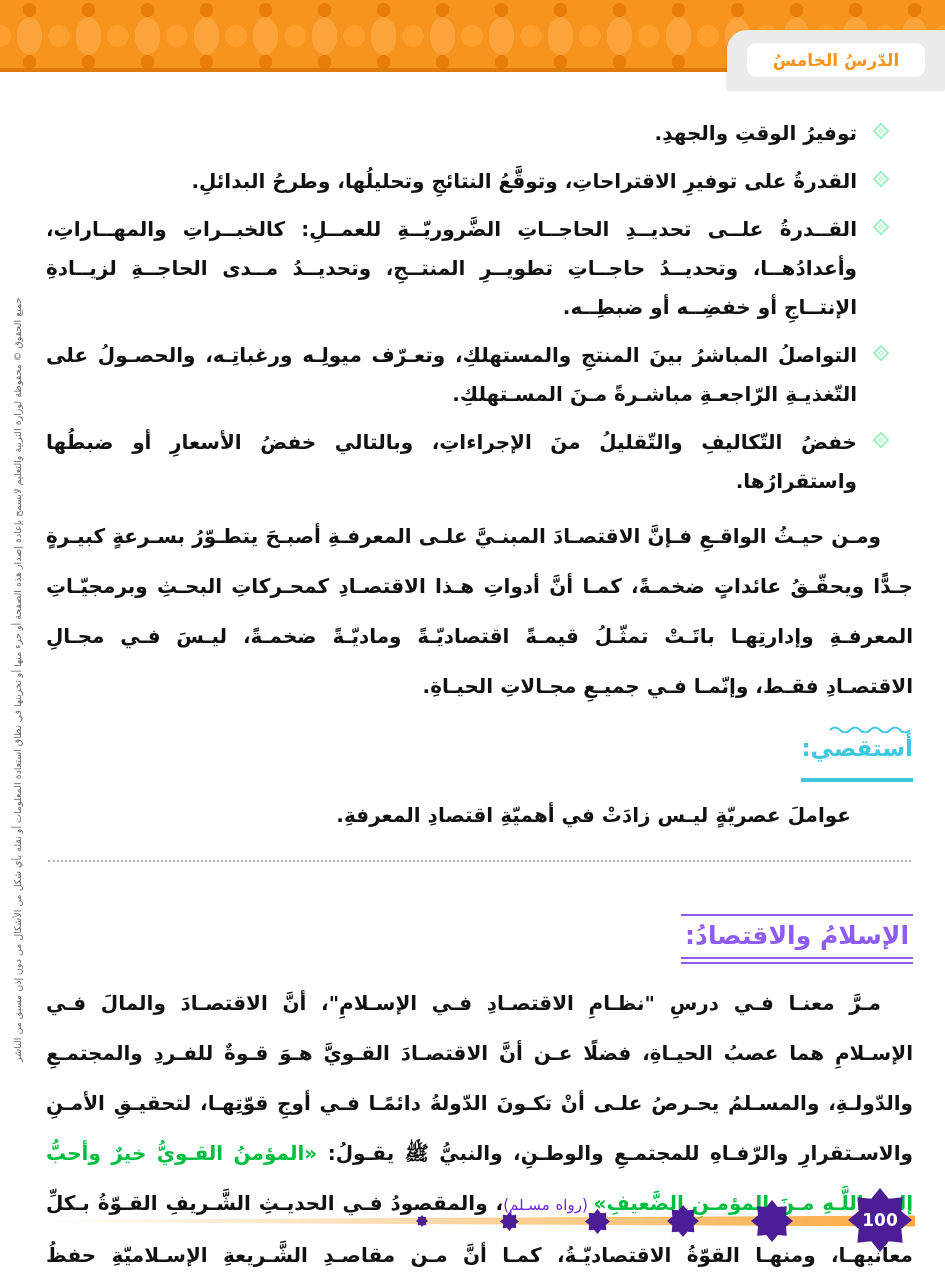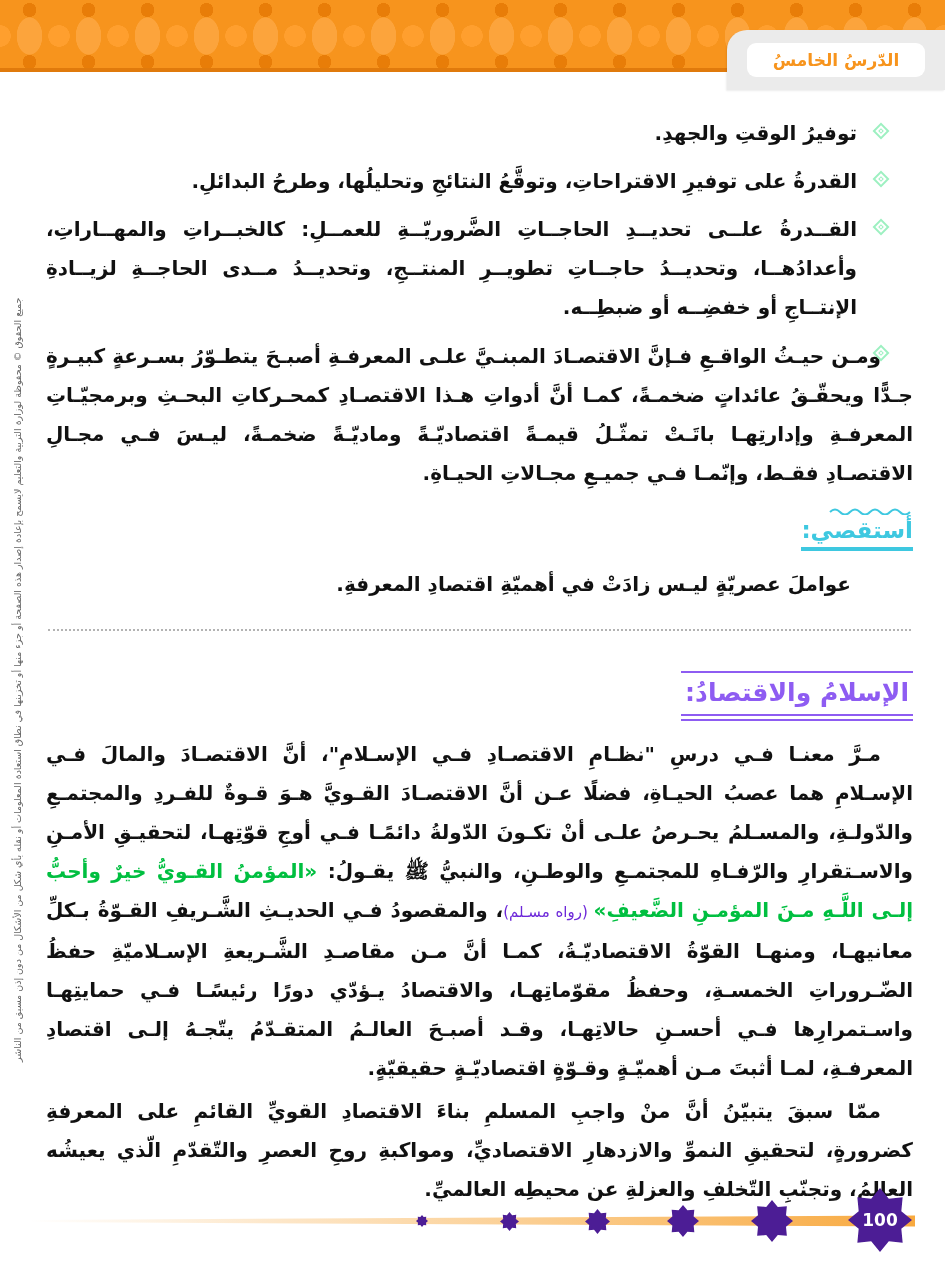--- a/index.html
+++ b/index.html
@@ -40,41 +40,41 @@
   .bullet-list li {
     position:relative; padding-right:34px; margin-bottom:9px;
     font-size:20px; font-weight:bold; line-height:39px;
     text-align:justify; color:#111;
   }
   .diamond { position:absolute; right:4px; top:11px; width:12px; height:12px;
     border:2px solid #9df0c1; transform:rotate(45deg); }
   .diamond span { position:absolute; inset:2px; border:1.5px solid #9df0c1; display:block; }
 
   .para {
-    font-size:20px; font-weight:bold; line-height:39px; color:#111;
+    font-size:20px; font-weight:bold; line-height:50px; color:#111;
     text-align:justify; text-indent:32px; margin-bottom:4px;
   }
 
   
   .investigate { margin-top:14px; }
   .inv-head { display:flex; flex-direction:column; align-items:flex-start; width:fit-content; }
   .inv-wave { display:block; margin-bottom:2px; }
   .inv-label {
     color:#3ec8e0; font-size:23px; font-weight:bold;
-    border-bottom:4px solid #3ec8e0; padding-bottom:4px;
+    border-bottom:4px solid #3ec8e0; padding-bottom:17px;
   }
   .inv-text {
     font-size:20px; font-weight:bold; line-height:38px; color:#111;
     margin:14px 62px 0 0;
   }
   .answer-line { border-top:2px dotted #9a9a9a; margin:26px 2px 0 2px; opacity:.75; }
 
   
   .section-title {
-    display:inline-block; margin-top:40px;
+    display:inline-block; margin-top:52px;
     color:#8e5cf2; font-size:25px; font-weight:bold;
     border-top:2px solid #8e5cf2; border-bottom:7px double #8e5cf2;
     padding:5px 4px 7px 4px;
   }
   .islam-paras { margin-top:14px; }
   .hadith { color:#00bf40; }
   .hadith-src { color:#6d28d9; font-size:15px; font-weight:normal; }
 
   
   .copyright {
@@ -130,20 +130,27 @@
       <li>
         <span class="diamond">
             <span></span>
           </span>
         <span>القــدرةُ علــى تحديــدِ الحاجــاتِ الضَّروريّــةِ للعمــلِ: كالخبــراتِ والمهــاراتِ، وأعدادُهــا، وتحديــدُ حاجــاتِ تطويــرِ المنتــجِ، وتحديــدُ مــدى الحاجــةِ لزيــادةِ الإنتــاجِ أو خفضِــه أو ضبطِــه.</span>
       </li>
       <li>
         <span class="diamond">
             <span></span>
           </span>
+        <span>التواصلُ المباشرُ بينَ المنتجِ والمستهلكِ، وتعـرّف ميولِـه ورغباتِـه، والحصـولُ على التّغذيـةِ الرّاجعـةِ مباشـرةً مـنَ المسـتهلكِ.</span>
+      </li>
+      <li>
+        <span class="diamond">
+            <span></span>
+          </span>
+        <span>خفضُ التّكاليفِ والتّقليلُ منَ الإجراءاتِ، وبالتالي خفضُ الأسعارِ أو ضبطُها واستقرارُها.</span>
       </li>
     </ul>
 
     <p class="para">ومـن حيـثُ الواقـعِ فـإنَّ الاقتصـادَ المبنـيَّ علـى المعرفـةِ أصبـحَ يتطـوّرُ بسـرعةٍ كبيـرةٍ جـدًّا ويحقّـقُ عائداتٍ ضخمـةً، كمـا أنَّ أدواتِ هـذا الاقتصـادِ كمحـركاتِ البحـثِ وبرمجيّـاتِ المعرفـةِ وإدارتِهـا باتَـتْ تمثّـلُ قيمـةً اقتصاديّـةً وماديّـةً ضخمـةً، ليـسَ فـي مجـالِ الاقتصـادِ فقـط، وإنّمـا فـي جميـعِ مجـالاتِ الحيـاةِ.</p>
 
     <div class="investigate">
       <div class="inv-head">
         <svg class="inv-wave" width="84" height="8" viewBox="0 0 84 8">
           <path d="M1 5 Q6 0 11 5 T21 5 T31 5 T41 5 T51 5 T61 5 T71 5 T81 5" fill="none" stroke="#3ec8e0" stroke-width="2"></path>
         </svg>

